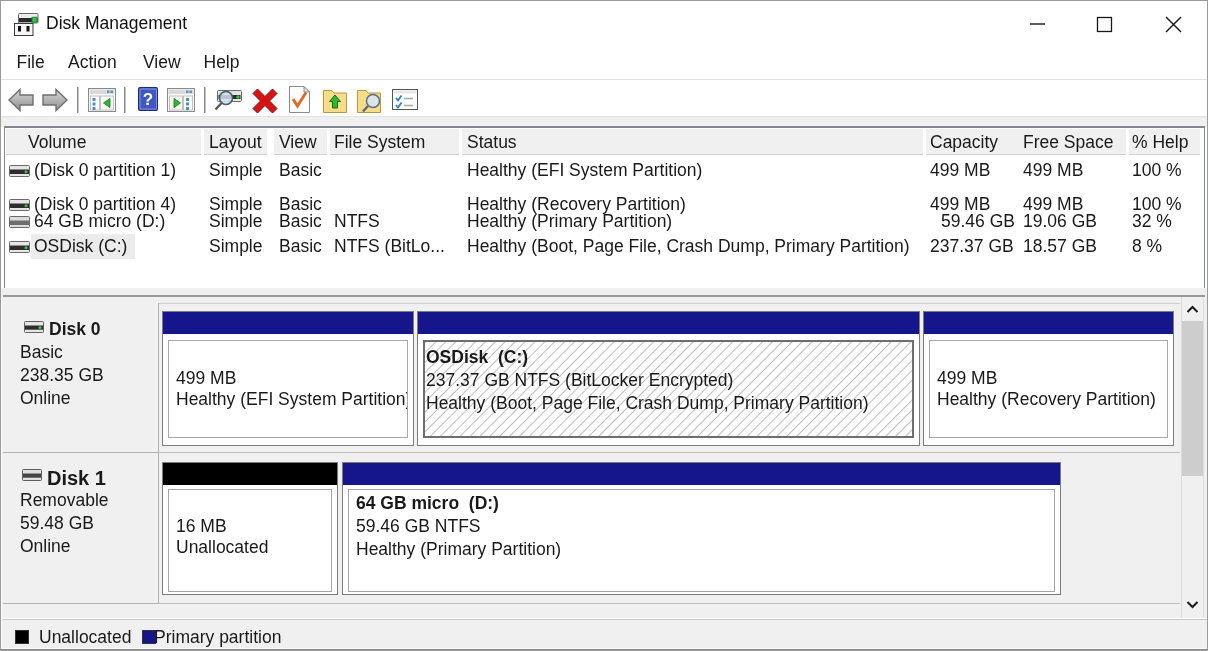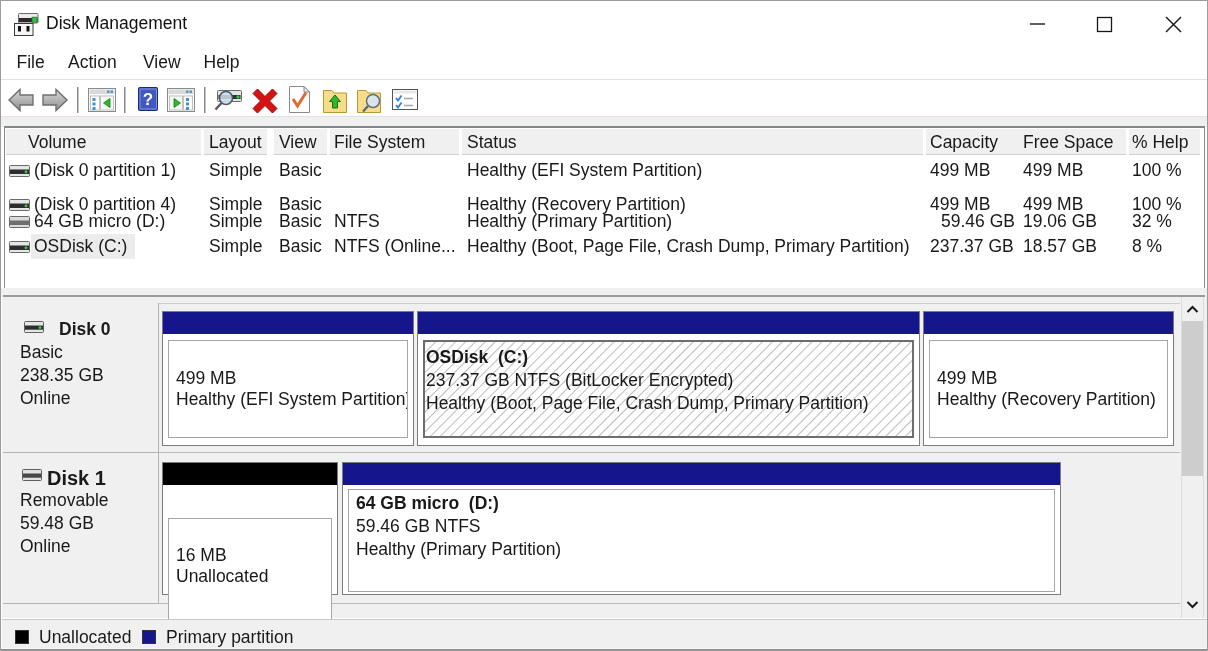--- a/index.html
+++ b/index.html
@@ -224,21 +224,21 @@
   <div class="abs row" style="left:0;top:233px;width:1208px;">
     <div class="abs" style="left:30px;top:0;width:104px;height:25px;background:#ececec;"></div>
     <svg class="abs" style="left:8px;top:7px;" width="21" height="12" viewBox="0 0 21 12">
         <rect x="0.5" y="0.5" width="20" height="11" rx="1" fill="#e6e6e6" stroke="#6a6a6a"></rect>
         <rect x="1" y="4.5" width="19" height="4.5" fill="#2d2d2d"></rect>
         <circle cx="17" cy="6.7" r="1.5" fill="#39c542"></circle>
       </svg>
     <span class="abs" style="left:33px;">OSDisk (C:)</span>
       <span class="abs" style="left:208px;">Simple</span>
       <span class="abs" style="left:278px;">Basic</span>
-      <span class="abs" style="left:333px;">NTFS (Online...</span>
+      <span class="abs" style="left:333px;">NTFS (BitLo...</span>
       <span class="abs" style="left:466px;">Healthy (Boot, Page File, Crash Dump, Primary Partition)</span>
       <span class="abs" style="left:929px;">237.37 GB</span>
       <span class="abs" style="left:1022px;">18.57 GB</span>
       <span class="abs" style="left:1131px;">8 %</span>
   </div>
 </div>
 
 <div class="abs" style="left:0;top:287px;width:1208px;height:9px;background:#f0f0f0;"></div>
 <div class="abs" style="left:2px;top:294px;width:1202px;height:2px;background:#9a9a9a;"></div>
 <div class="abs" style="left:2px;top:296px;width:1202px;height:1px;background:#fafafa;"></div>
@@ -256,21 +256,21 @@
 <div class="abs" style="left:2px;top:302px;width:1177px;height:1px;background:#cfcfcf;"></div>
 <div class="abs" style="left:2px;top:451px;width:1177px;height:1px;background:#bdbdbd;"></div>
 <div class="abs" style="left:2px;top:602px;width:1177px;height:1px;background:#bdbdbd;"></div>
 
 <div class="abs dlabel" style="top:302px;height:150px;">
   <svg class="abs" style="left:21px;top:18px;" width="20" height="12" viewBox="0 0 20 12">
       <rect x="0.5" y="0.5" width="19" height="11" rx="1" fill="#e6e6e6" stroke="#5f5f5f"></rect>
       <rect x="1" y="4.5" width="18" height="4.2" fill="#2d2d2d"></rect>
       <circle cx="16" cy="6.6" r="1.5" fill="#39c542"></circle>
     </svg>
-  <div class="abs" style="left:56px;top:16px;font-weight:bold;font-size:17.5px;">Disk 0</div>
+  <div class="abs" style="left:46px;top:16px;font-weight:bold;font-size:17.5px;">Disk 0</div>
   <div class="dl-txt" style="top:38px;">Basic<br>238.35 GB<br>Online</div>
 </div>
 
 <div class="part" style="left:161px;top:310px;width:252px;height:135px;">
   <div class="pbar navy"></div>
   <div class="pbody" style="top:28px;height:98px;padding-top:27px;">499 MB<br>Healthy (EFI System Partition)</div>
 </div>
 <div class="part" style="left:416px;top:310px;width:503px;height:135px;">
   <div class="pbar navy"></div>
   <div class="pbody" style="top:28px;height:98px;padding-top:4px;line-height:23px;border:2px solid #6e6e6e;background:#fff;">
@@ -289,21 +289,21 @@
   <svg class="abs" style="left:19px;top:16px;" width="20" height="12" viewBox="0 0 20 12">
       <rect x="0.5" y="0.5" width="19" height="11" rx="1" fill="#e0e0e0" stroke="#5f5f5f"></rect>
       <rect x="1" y="4.5" width="18" height="4.2" fill="#454545"></rect>
     </svg>
   <div class="abs" style="left:44px;top:14px;font-weight:bold;font-size:20px;">Disk 1</div>
   <div class="dl-txt" style="top:36px;">Removable<br>59.48 GB<br>Online</div>
 </div>
 
 <div class="part" style="left:161px;top:461px;width:176px;height:133px;">
   <div class="pbar" style="background:#000;"></div>
-  <div class="pbody" style="top:26px;height:103px;padding-top:26px;margin-top:29px;">16 MB<br>Unallocated</div>
+  <div class="pbody" style="top:26px;height:103px;padding-top:26px;">16 MB<br>Unallocated</div>
 </div>
 <div class="part" style="left:341px;top:461px;width:719px;height:133px;">
   <div class="pbar navy"></div>
   <div class="pbody" style="top:26px;height:103px;padding-top:2px;line-height:23px;"><b>64 GB micro&nbsp; (D:)</b><br>59.46 GB NTFS<br>Healthy (Primary Partition)</div>
 </div>
 
 <div class="abs" style="left:1180px;top:296px;width:1px;height:321px;background:#dcdcdc;"></div>
 <div class="abs" style="left:1181px;top:296px;width:21px;height:321px;background:#f0f0f0;"></div>
 <div class="abs" style="left:1181px;top:320px;width:21px;height:155px;background:#cdcdcd;"></div>
 <svg class="abs" style="left:1184px;top:302px;" width="15" height="13" viewBox="0 0 15 13">
@@ -311,16 +311,16 @@
   </svg>
 <svg class="abs" style="left:1184px;top:597px;" width="15" height="13" viewBox="0 0 15 13">
     <path d="M2.5 4 L7.5 9 L12.5 4" fill="none" stroke="#1a1a1a" stroke-width="2"></path>
   </svg>
 <div class="abs" style="left:1202px;top:296px;width:1px;height:321px;background:#dcdcdc;"></div>
 
 <div class="abs" id="legend">
   <div class="lsq" style="left:13px;background:#000;"></div>
   <div class="abs" style="left:37px;top:7px;">Unallocated</div>
   <div class="lsq" style="left:140px;background:#16168c;"></div>
-  <div class="abs" style="left:164px;top:7px;">Primary partition</div>
+  <div class="abs" style="left:152px;top:7px;">Primary partition</div>
 </div>
 <div class="abs" style="left:0;top:647px;width:1208px;height:1px;background:#fafafa;"></div>
 <div class="abs" style="left:0;top:648px;width:1208px;height:3px;background:#8a8a8a;"></div>
 
 </body></html>

